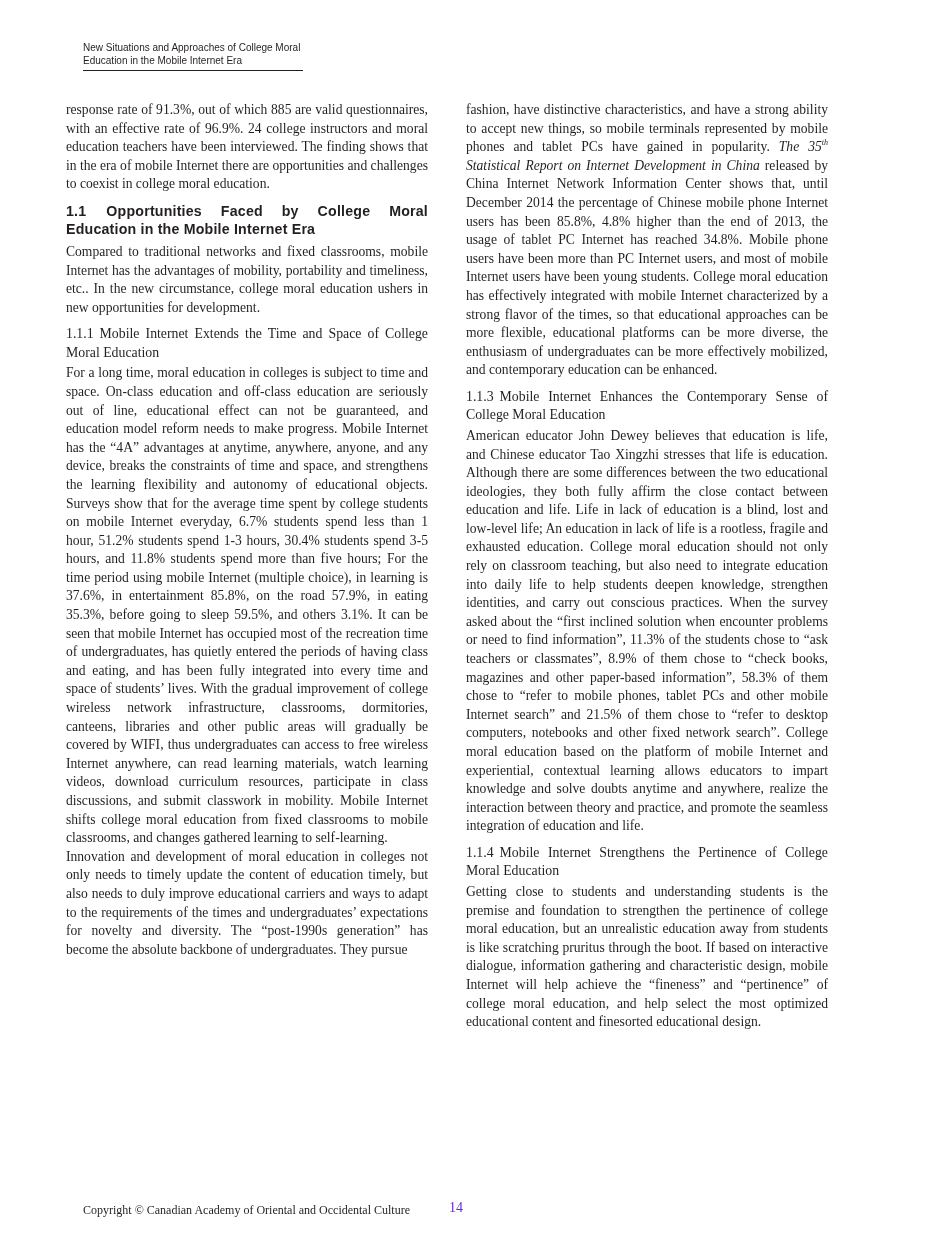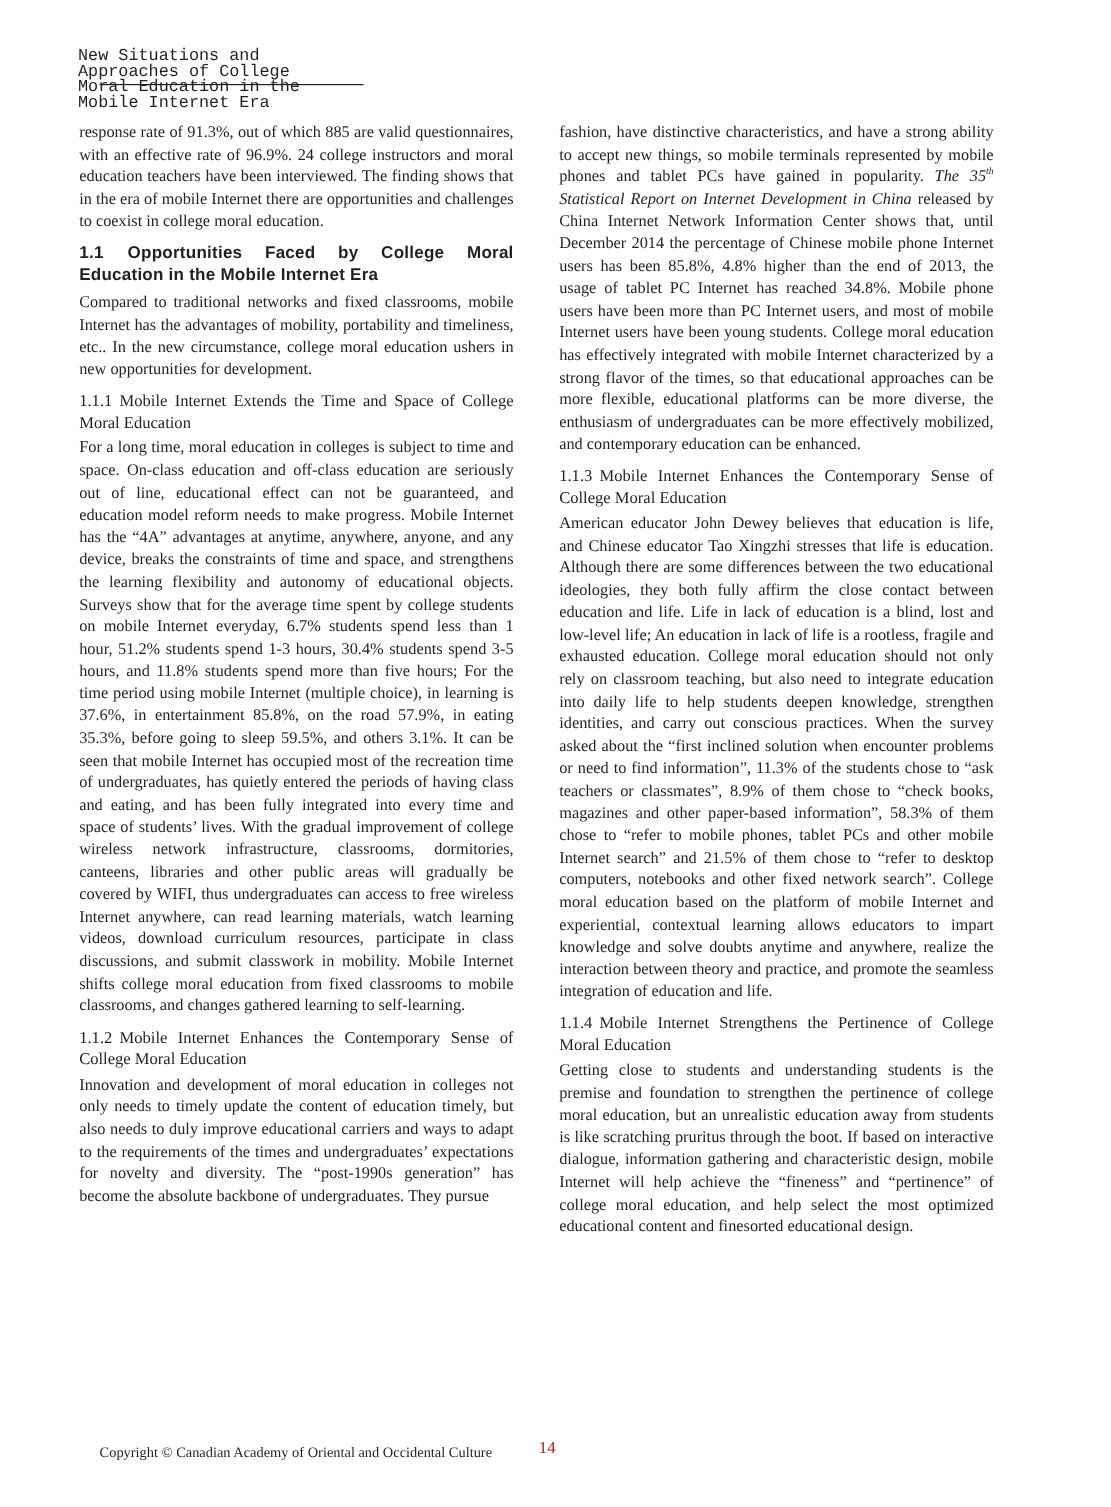--- a/index.html
+++ b/index.html
@@ -1,19 +1,19 @@
 <!DOCTYPE html>
 <html><head>
 <meta charset="utf-8">
 <style>
   html, body { margin: 0; padding: 0; background: #ffffff; }
   body { width: 926px; height: 1256px; position: relative; overflow: hidden; color: #231f20; }
   .running-head {
-    position: absolute; left: 65px; top: 41px; width: 220px;
-    font-family: Liberation Mono, monospace; font-size: 14px; line-height: 13px; color: #231f20;
+    position: absolute; left: 83px; top: 41px; width: 220px;
+    font-family: Liberation Sans, sans-serif; font-size: 10px; line-height: 13px; color: #231f20;
   }
   .running-head-rule {
     position: absolute; left: 83px; top: 70px; width: 220px; height: 0;
     border-top: 1px solid #231f20;
   }
   .col {
     position: absolute; top: 101px; width: 362px;
     font-family: "Liberation Serif", serif; font-size: 13.6px; line-height: 18.6px; color: #231f20;
   }
   .col-left { left: 66px; }
@@ -31,39 +31,38 @@
   .h3 .num { margin-right: 6px; }
   .h2 .num { margin-right: 20px; }
   em { font-style: italic; }
   sup { font-size: 8px; line-height: 0; vertical-align: 6px; font-style: italic; }
   .footer-copyright {
     position: absolute; left: 83px; top: 1203px;
     font-family: "Liberation Serif", serif; font-size: 12px; color: #231f20;
   }
   .footer-page {
     position: absolute; left: 449px; top: 1200px;
-    font-family: "Liberation Serif", serif; font-size: 14px; color: #b91c1c;
+    font-family: "Liberation Serif", serif; font-size: 14px; color: #6d28d9;
   }
 </style>
 </head>
 <body>
 
 <div class="running-head">New Situations and Approaches of College Moral Education in the Mobile Internet Era</div>
 <div class="running-head-rule"></div>
 
 <div class="col col-left">
   <p>response rate of 91.3%, out of which 885 are valid questionnaires, with an effective rate of 96.9%. 24 college instructors and moral education teachers have been interviewed. The finding shows that in the era of mobile Internet there are opportunities and challenges to coexist in college moral education.</p>
 
   <div class="h2"><span class="num">1.1</span><span>Opportunities Faced by College Moral Education in the Mobile Internet Era</span></div>
   <p>Compared to traditional networks and fixed classrooms, mobile Internet has the advantages of mobility, portability and timeliness, etc.. In the new circumstance, college moral education ushers in new opportunities for development.</p>
 
   <div class="h3"><span class="num">1.1.1</span><span>Mobile Internet Extends the Time and Space of College Moral Education</span></div>
   <p>For a long time, moral education in colleges is subject to time and space. On-class education and off-class education are seriously out of line, educational effect can not be guaranteed, and education model reform needs to make progress. Mobile Internet has the “4A” advantages at anytime, anywhere, anyone, and any device, breaks the constraints of time and space, and strengthens the learning flexibility and autonomy of educational objects. Surveys show that for the average time spent by college students on mobile Internet everyday, 6.7% students spend less than 1 hour, 51.2% students spend 1-3 hours, 30.4% students spend 3-5 hours, and 11.8% students spend more than five hours; For the time period using mobile Internet (multiple choice), in learning is 37.6%, in entertainment 85.8%, on the road 57.9%, in eating 35.3%, before going to sleep 59.5%, and others 3.1%. It can be seen that mobile Internet has occupied most of the recreation time of undergraduates, has quietly entered the periods of having class and eating, and has been fully integrated into every time and space of students’ lives. With the gradual improvement of college wireless network infrastructure, classrooms, dormitories, canteens, libraries and other public areas will gradually be covered by WIFI, thus undergraduates can access to free wireless Internet anywhere, can read learning materials, watch learning videos, download curriculum resources, participate in class discussions, and submit classwork in mobility. Mobile Internet shifts college moral education from fixed classrooms to mobile classrooms, and changes gathered learning to self-learning.</p>
 
-  <div class="h3"><span class="num">1.1.2</span><span>Mobile Internet Enhances the Contemporary Sense of College Moral Education</span></div>
   <p>Innovation and development of moral education in colleges not only needs to timely update the content of education timely, but also needs to duly improve educational carriers and ways to adapt to the requirements of the times and undergraduates’ expectations for novelty and diversity. The “post-1990s generation” has become the absolute backbone of undergraduates. They pursue</p>
 </div>
 
 <div class="col col-right">
   <p><span>fashion, have distinctive characteristics, and have a strong ability to accept new things, so mobile terminals represented by mobile phones and tablet PCs have gained in popularity. </span><em><span>The 35</span><sup>th</sup><span> Statistical Report on Internet Development in China</span></em><span> released by China Internet Network Information Center shows that, until December 2014 the percentage of Chinese mobile phone Internet users has been 85.8%, 4.8% higher than the end of 2013, the usage of tablet PC Internet has reached 34.8%. Mobile phone users have been more than PC Internet users, and most of mobile Internet users have been young students. College moral education has effectively integrated with mobile Internet characterized by a strong flavor of the times, so that educational approaches can be more flexible, educational platforms can be more diverse, the enthusiasm of undergraduates can be more effectively mobilized, and contemporary education can be enhanced.</span></p>
 
   <div class="h3"><span class="num">1.1.3</span><span>Mobile Internet Enhances the Contemporary Sense of College Moral Education</span></div>
   <p>American educator John Dewey believes that education is life, and Chinese educator Tao Xingzhi stresses that life is education. Although there are some differences between the two educational ideologies, they both fully affirm the close contact between education and life. Life in lack of education is a blind, lost and low-level life; An education in lack of life is a rootless, fragile and exhausted education. College moral education should not only rely on classroom teaching, but also need to integrate education into daily life to help students deepen knowledge, strengthen identities, and carry out conscious practices. When the survey asked about the “first inclined solution when encounter problems or need to find information”, 11.3% of the students chose to “ask teachers or classmates”, 8.9% of them chose to “check books, magazines and other paper-based information”, 58.3% of them chose to “refer to mobile phones, tablet PCs and other mobile Internet search” and 21.5% of them chose to “refer to desktop computers, notebooks and other fixed network search”. College moral education based on the platform of mobile Internet and experiential, contextual learning allows educators to impart knowledge and solve doubts anytime and anywhere, realize the interaction between theory and practice, and promote the seamless integration of education and life.</p>
 
   <div class="h3"><span class="num">1.1.4</span><span>Mobile Internet Strengthens the Pertinence of College Moral Education</span></div>

